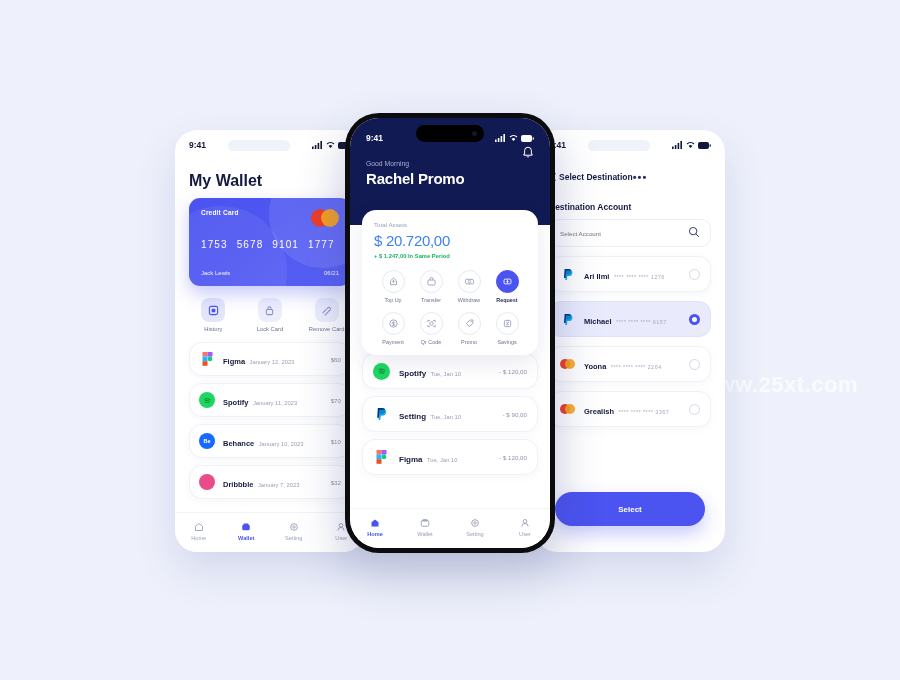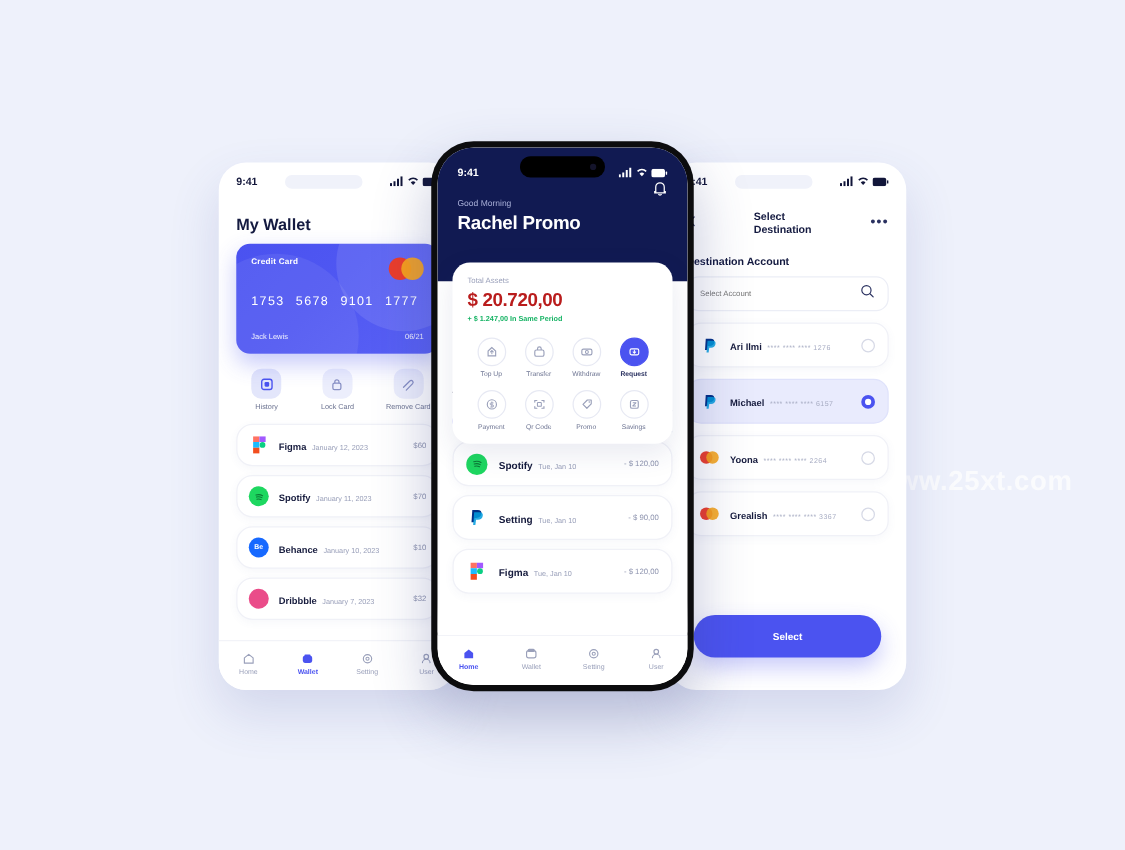--- a/index.html
+++ b/index.html
@@ -69,21 +69,21 @@
     position:absolute; left:50%; transform:translateX(-50%);
     top:7px; width:68px; height:17px; border-radius:12px;
     background:#000; z-index:3;
     display:flex; align-items:center; justify-content:flex-end;
     padding-right:7px;
   }
   .island .dot { width:5px; height:5px; border-radius:50%; background:#14142b; }
 
   
   .lp-title {
-    font-size:13px; font-weight:700; color:#141a40;
+    font-size:16px; font-weight:700; color:#141a40;
     padding:12px 14px 8px;
   }
   .credit-card {
     margin:0 14px; height:88px; border-radius:11px;
     background:linear-gradient(135deg,#4a52f0 0%,#4f57f2 45%,#5a62f5 100%);
     position:relative; overflow:hidden;
     padding:11px 12px; color:#fff;
     box-shadow:0 8px 18px rgba(73,82,240,.30);
   }
   .cc-blob1 {
@@ -165,21 +165,21 @@
   .cp-bell { position:absolute; right:16px; top:26px; }
 
   .assets-card {
     position:absolute; left:12px; right:12px; top:92px;
     background:#fff; border-radius:14px;
     padding:11px 12px 10px;
     box-shadow:0 8px 22px rgba(40,50,120,.10);
     z-index:4;
   }
   .as-lbl { font-size:6.2px; color:#9aa0ba; font-weight:500; }
-  .as-amt { font-size:15px; font-weight:700; color:#b91c1c; margin-top:4px; letter-spacing:-.3px; }
+  .as-amt { font-size:15px; font-weight:400; color:#3b82f6; margin-top:4px; letter-spacing:-.3px; }
   .as-sub { font-size:5.8px; color:#16b364; font-weight:600; margin-top:4px; }
 
   .grid-actions { display:flex; justify-content:space-between; margin-top:11px; }
   .ga { width:38px; text-align:center; }
   .ga .c {
     width:23px; height:23px; border-radius:50%;
     border:1px solid #e7e9f3; margin:0 auto 4px;
     display:flex; align-items:center; justify-content:center;
     background:#fff;
   }
@@ -210,21 +210,20 @@
   .cp-fade {
     position:absolute; left:0; right:0; bottom:42px; height:26px;
     background:linear-gradient(to bottom,rgba(255,255,255,0),#fff 75%);
     z-index:6; pointer-events:none;
   }
 
   
   .rp-head {
     display:flex; align-items:center; justify-content:flex-start;
     padding:8px 14px 6px;
-    gap:44px;
   }
   .rp-title { font-size:8.5px; font-weight:700; color:#141a40; }
   .rp-sub { font-size:8.5px; font-weight:700; color:#141a40; padding:10px 14px 7px; }
   .search-box {
     margin:0 14px; height:28px; border:1px solid #eceef6; border-radius:10px;
     display:flex; align-items:center; justify-content:space-between;
     padding:0 10px; background:#fff;
   }
   .search-box input {
     border:none; outline:none; font-size:6.2px; color:#b2b7cb;

